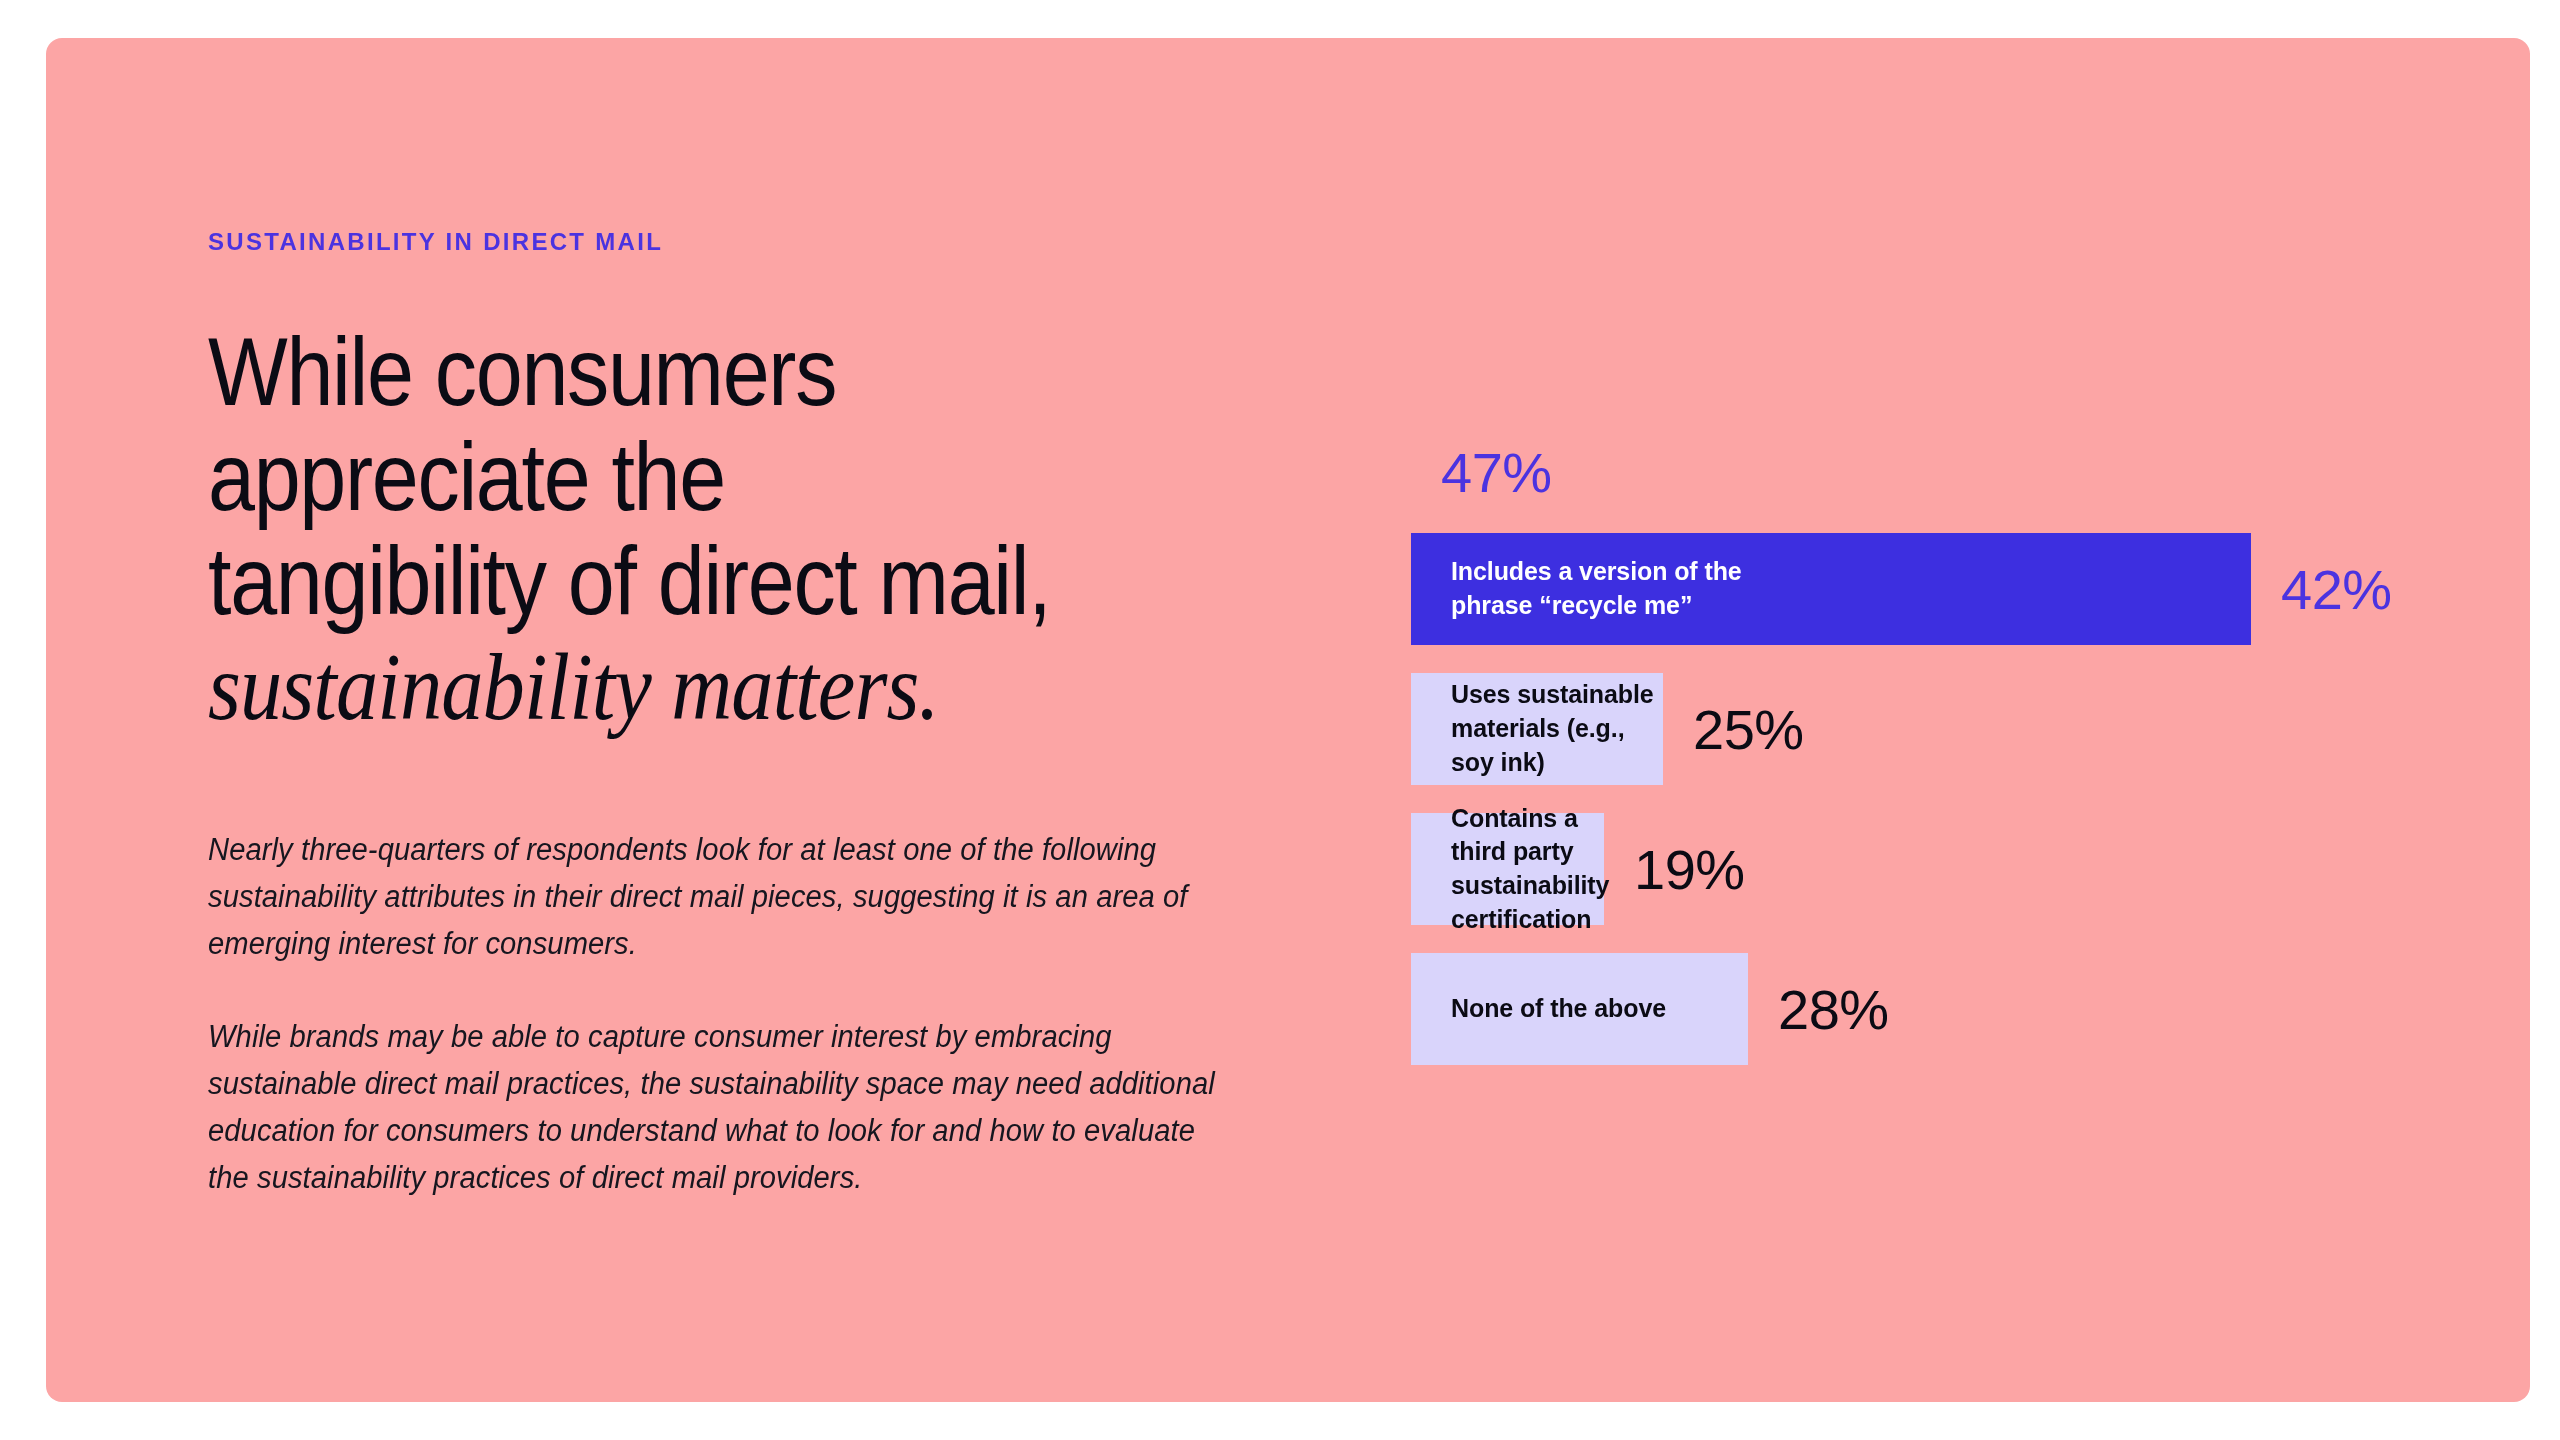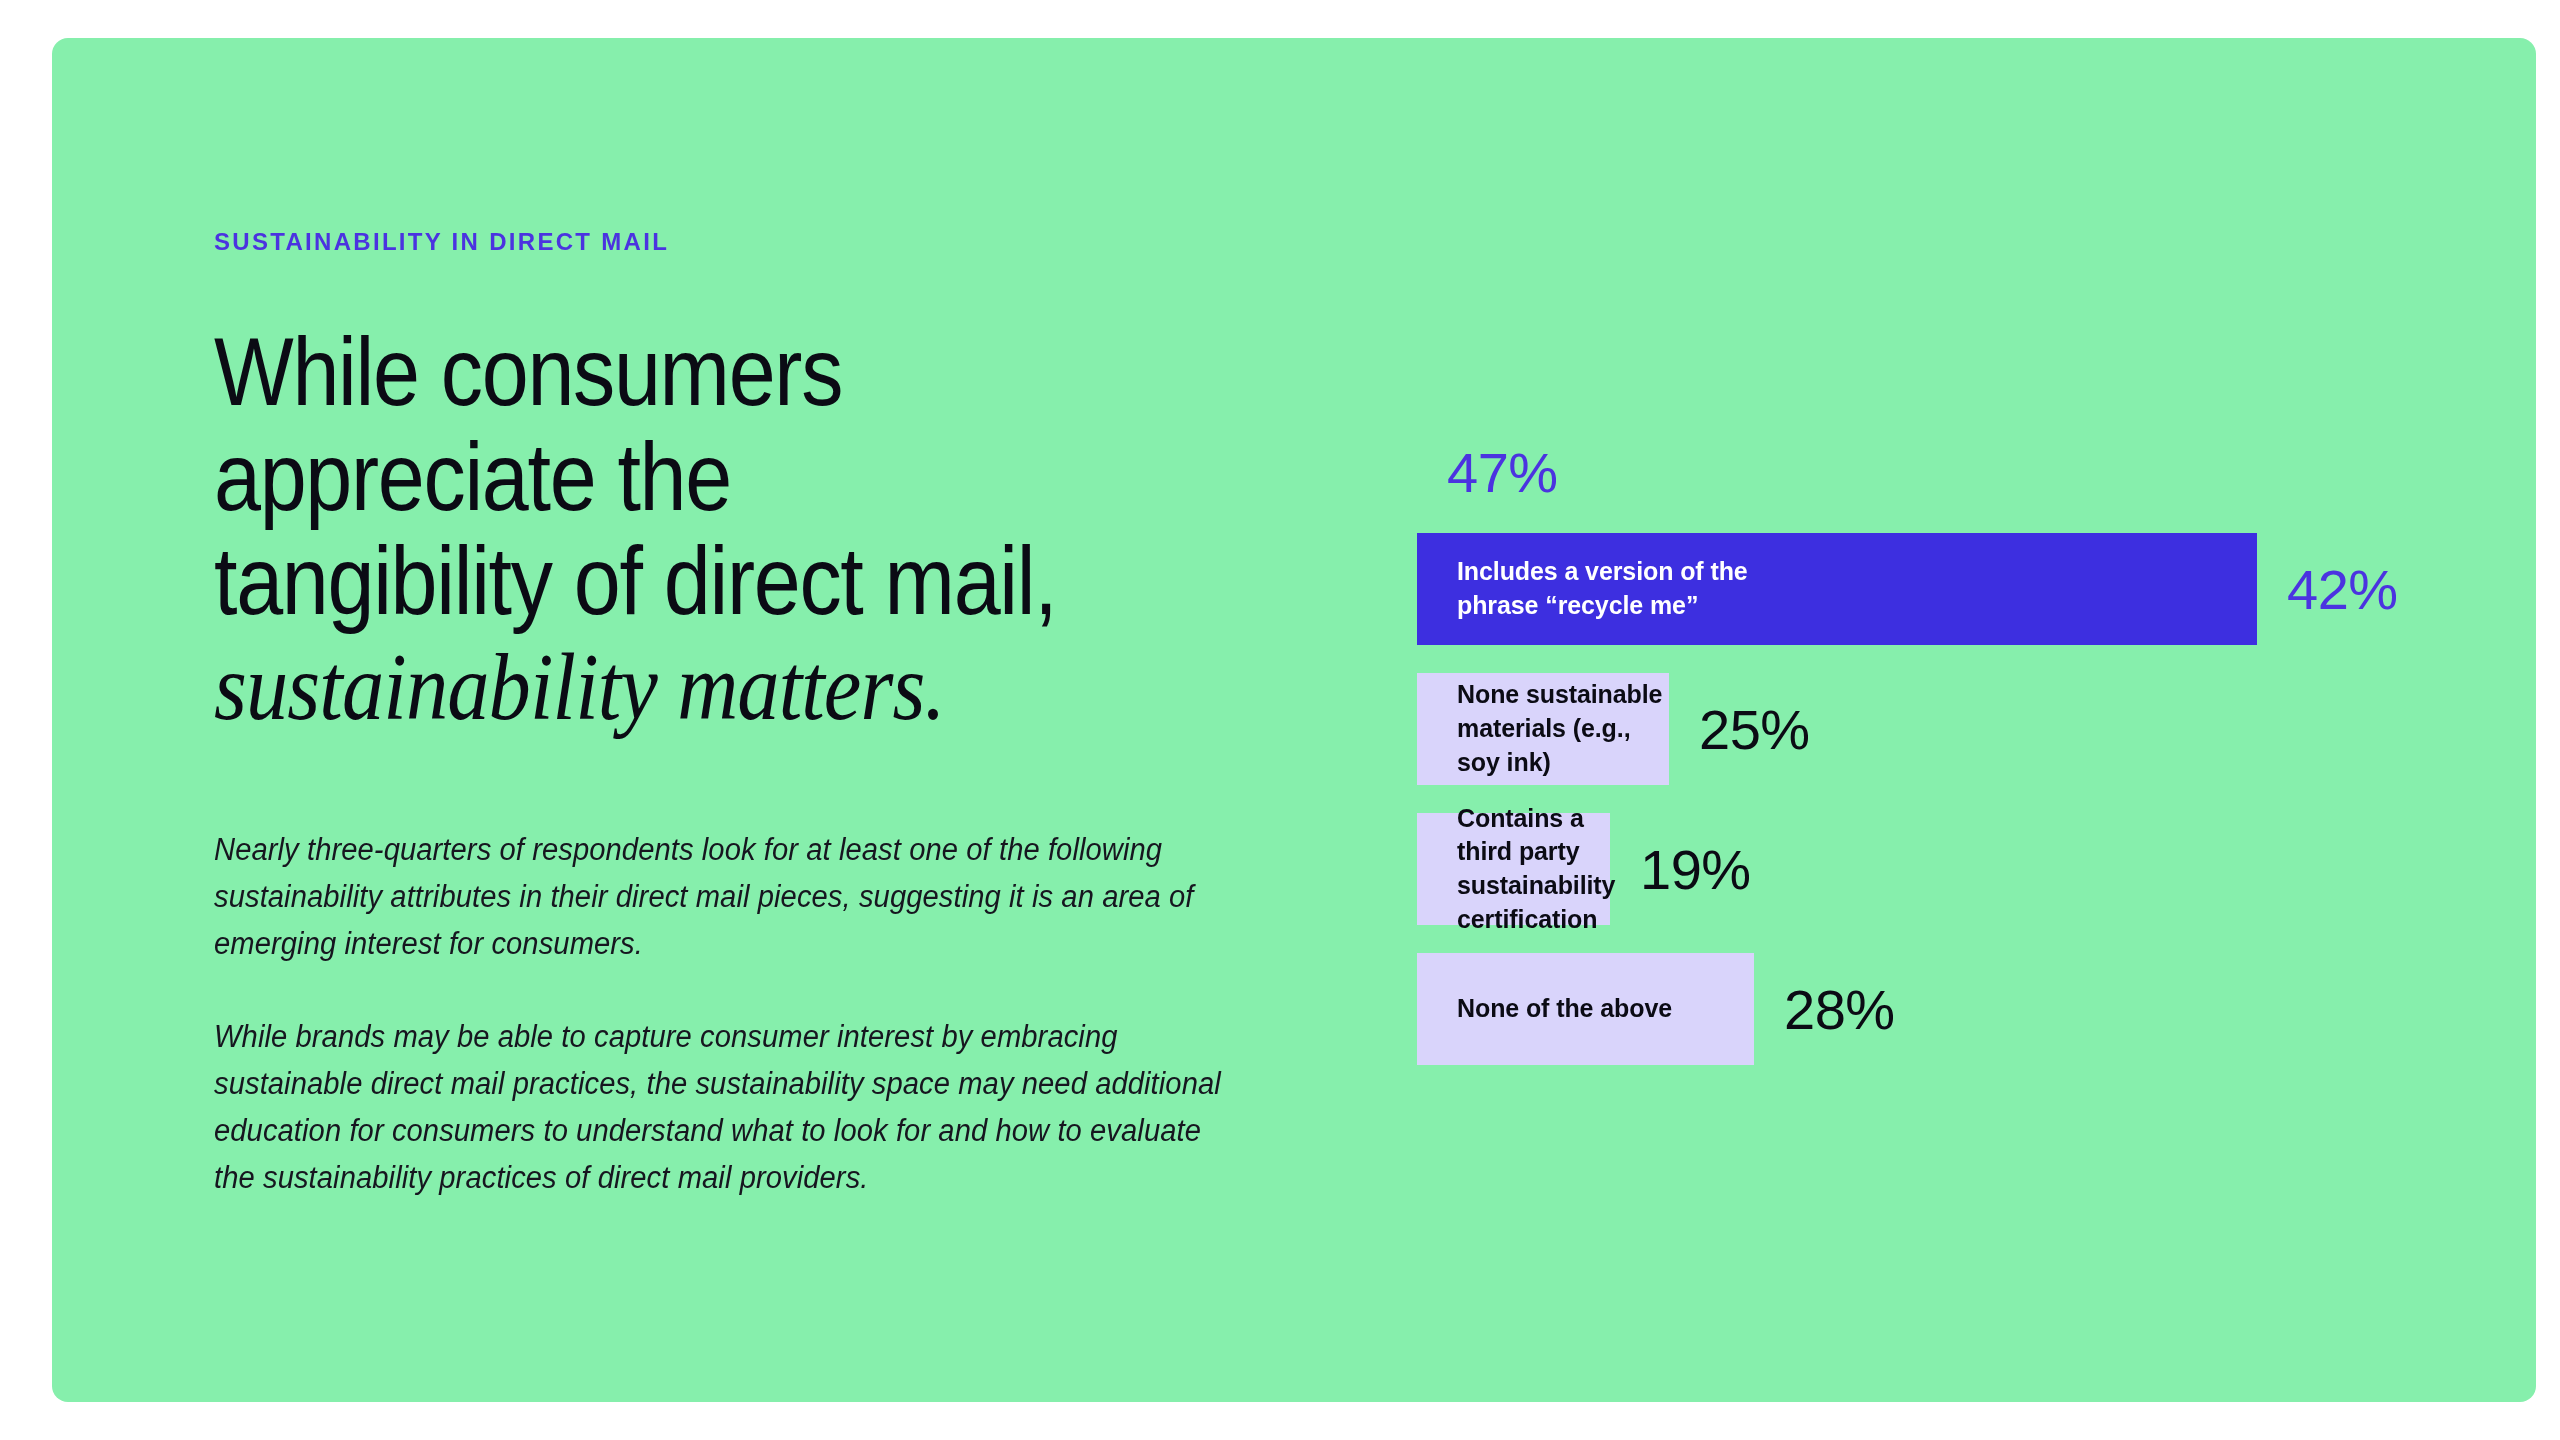--- a/index.html
+++ b/index.html
@@ -10,25 +10,25 @@
   body {
     width: 2560px;
     height: 1440px;
     font-family: "Liberation Sans", sans-serif;
     overflow: hidden;
   }
 
   
   .card {
     position: absolute;
-    left: 52px;
+    left: 46px;
     top: 38px;
     width: 2484px;
     height: 1364px;
-    background: #86efac;
+    background: #fca5a5;
     border-radius: 16px;
     box-sizing: border-box;
   }
 
   
   .left-col {
     position: absolute;
     left: 162px;
     top: 190px;
     width: 1080px;
@@ -159,21 +159,21 @@
       </div>
       <div class="bar-row dark">
         <div class="bar" style="width: 840px; height: 112px;">
           <span class="bar-label">Includes a version of the
 phrase “recycle me”</span>
         </div>
         <span class="bar-value">42%</span>
       </div>
       <div class="bar-row light">
         <div class="bar" style="width: 252px; height: 112px;">
-          <span class="bar-label">None sustainable
+          <span class="bar-label">Uses sustainable
 materials (e.g., soy ink)</span>
         </div>
         <span class="bar-value">25%</span>
       </div>
       <div class="bar-row light">
         <div class="bar" style="width: 193px; height: 112px;">
           <span class="bar-label">Contains a third party
 sustainability certification</span>
         </div>
         <span class="bar-value">19%</span>

